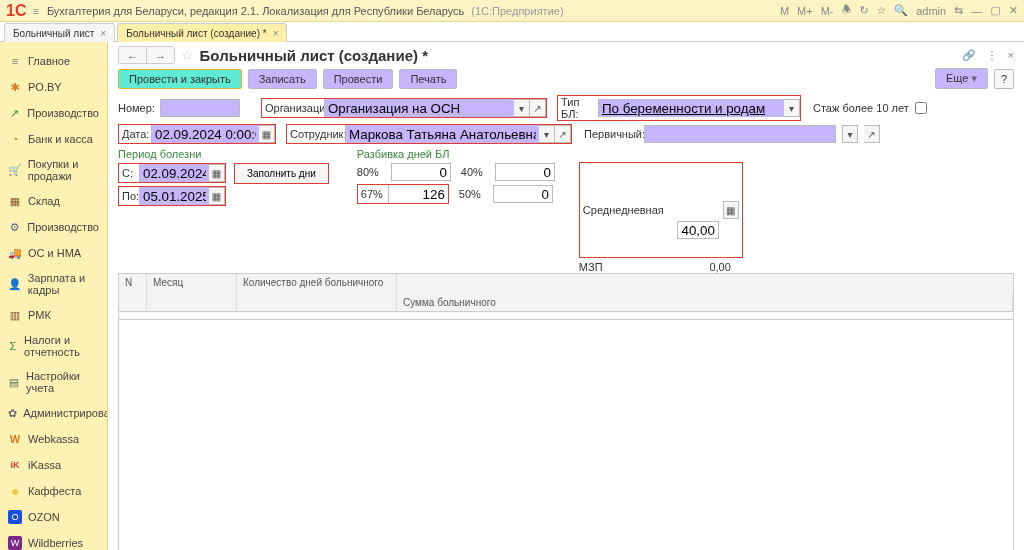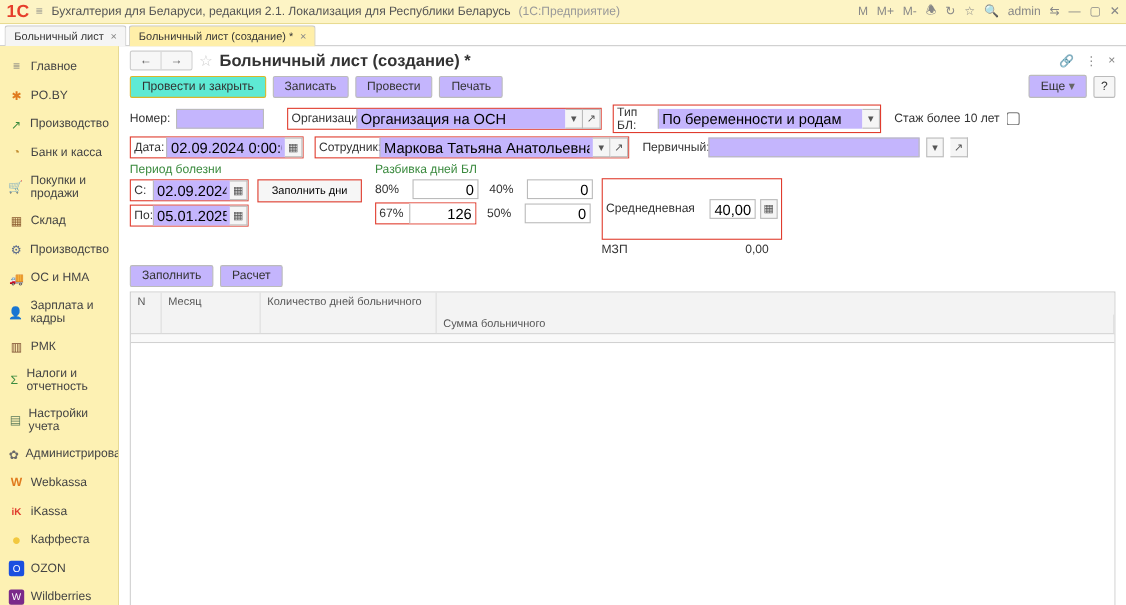--- a/index.html
+++ b/index.html
@@ -46,30 +46,30 @@
   .sqbtn { border: 1px solid #bbb; background: #f6f6f6; width: 20px; height: 20px; display: inline-flex; align-items:center; justify-content:center; border-radius:2px; cursor:pointer; }
   
   .form { font-size: 11px; color: #333; }
   .lbl { color: #333; }
   .inp { border: 1px solid #bbb; height: 18px; padding: 0 3px; background: #c4b5fd; }
   .red-wrap { border: 1px solid #e03c2e; padding: 0; display: inline-flex; align-items: center; }
   .mini-btn { width: 16px; height: 18px; border: 1px solid #bbb; background: #f5f5f5; display:inline-flex; align-items:center; justify-content:center; cursor:pointer; font-size:10px; color:#555; border-left:none;}
   .row1 { display:flex; gap:6px; align-items:center; margin-bottom:3px;}
   .chk { width: 12px; height: 12px; }
   
-  .blocks { display: flex; gap: 8px; align-items: flex-start; margin-top: 4px; }
+  .blocks { display: flex; gap: 24px; align-items: flex-start; margin-top: 4px; }
   .block-title { color: #3a8a3e; margin-bottom: 3px; }
   .period-row { display:flex; align-items:center; gap:4px; margin-bottom:3px;}
   .btn-fill { border: 1px solid #e03c2e; background: #f6f6f6; padding: 4px 12px; cursor: pointer; font-size: 10px; }
   .raz .line { display:flex; align-items:center; gap:4px; margin-bottom:3px;}
   .raz .pct-lbl { width: 30px; text-align:left;}
   .raz .pct-inp { width: 60px; text-align:right; height:18px; border:1px solid #bbb; padding:0 3px;}
   .sd-box { display:flex; align-items:center; gap:4px; border:1px solid #e03c2e; padding:18px 3px;}
   .sd-lbl { width: 90px; }
-  .sd-val { width: 42px; text-align:right; border:1px solid #bbb; height:18px; padding:0 3px;}
+  .sd-val { width: 42px; text-align:right; border:1px solid #bbb; height:18px; padding:0 3px;margin-top:40px;}
   .mzp-row { display:flex; align-items:center; gap:4px; margin-top:3px;}
   
   .bottom-actions { display:flex; gap:6px; margin: 8px 0 4px 0; }
   
   .grid { border: 1px solid #ccc; }
   .grid-head { display:flex; background:#f3f3f3; border-bottom:1px solid #ccc; }
   .grid-head div { padding: 3px 6px; border-right:1px solid #ddd; color:#555; font-size:10px;}
   .grid-body { height: 8px; background:#f9f9f9; border-bottom:1px solid #ccc;}
   .grid-empty { height: 260px; background:#fff; }
   .col-n { width: 28px; }
@@ -225,21 +225,21 @@
 
         <span class="red-wrap" style="flex:0 0 auto;">
           <span class="lbl" style="width:62px;padding-left:3px">Организация:</span>
           <input class="inp" style="width: 190px; border-top: none; border-right: none; border-bottom: none; border-image: initial; border-left: 1px solid rgb(187, 187, 187);" value="Организация на ОСН">
           <span class="mini-btn">▾</span>
           <span class="mini-btn">↗</span>
         </span>
 
         <span class="red-wrap" style="margin-left:4px">
           <span class="lbl" style="width:40px;padding-left:3px">Тип БЛ:</span>
-          <input class="inp" style="width: 186px; border-top: none; border-right: none; border-bottom: none; border-image: initial; border-left: 1px solid rgb(187, 187, 187);" value="По беременности и родам">
+          <input class="inp" style="width: 186px; border-top: none; border-right: none; border-bottom: none; border-image: initial; border-left: 1px solid rgb(187, 187, 187); text-decoration: underline;" value="По беременности и родам">
           <span class="mini-btn">▾</span>
         </span>
 
         <span class="lbl" style="margin-left:6px">Стаж более 10 лет</span>
         <input type="checkbox" class="chk" style="">
       </div>
 
       <div class="row1">
         <span class="red-wrap">
           <span class="lbl" style="width:32px;padding-left:3px">Дата:</span>
@@ -309,24 +309,20 @@
             <input class="sd-val" value="40,00" style="">
             <span class="mini-btn" style="border-left:1px solid #bbb">▦</span>
           </div>
           <div class="mzp-row">
             <span class="sd-lbl">МЗП</span>
             <span style="width:58px;text-align:right">0,00</span>
           </div>
         </div>
       </div>
 
-      <div class="bottom-actions">
-        <button class="btn">Заполнить</button>
-        <button class="btn">Расчет</button>
-      </div>
 
       <div class="grid">
         <div class="grid-head">
           <div class="col-n">N</div>
           <div class="col-m">Месяц</div>
           <div class="col-d">Количество дней больничного</div>
           <div class="col-s">Сумма больничного</div>
         </div>
         <div class="grid-body"></div>
         <div class="grid-empty"></div>

